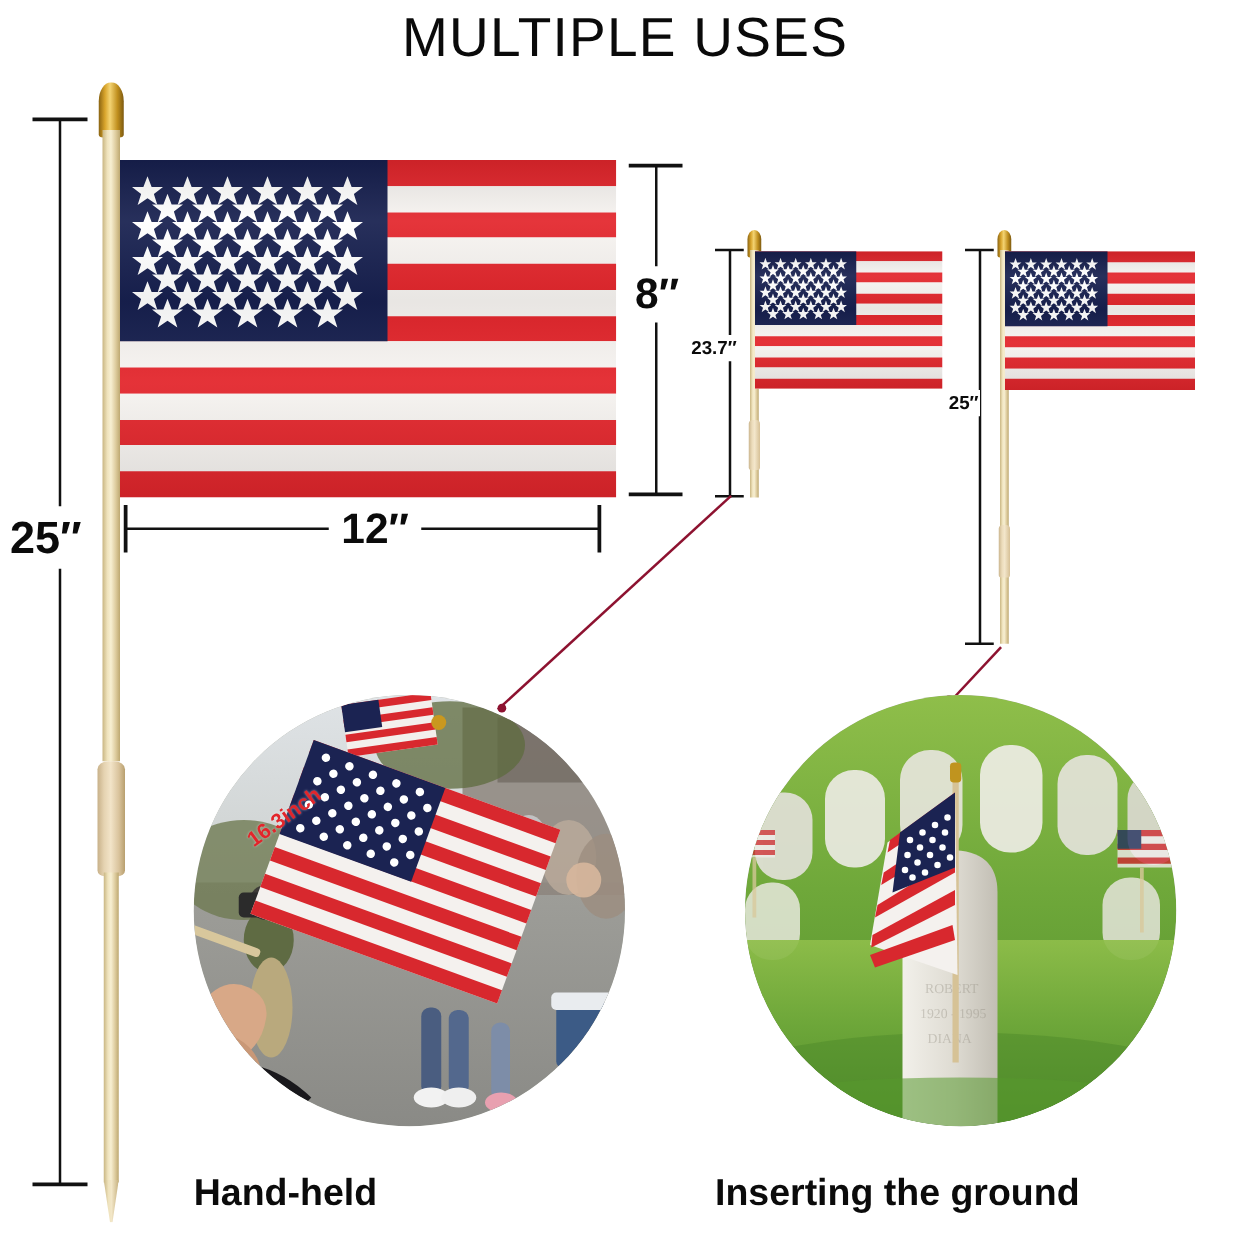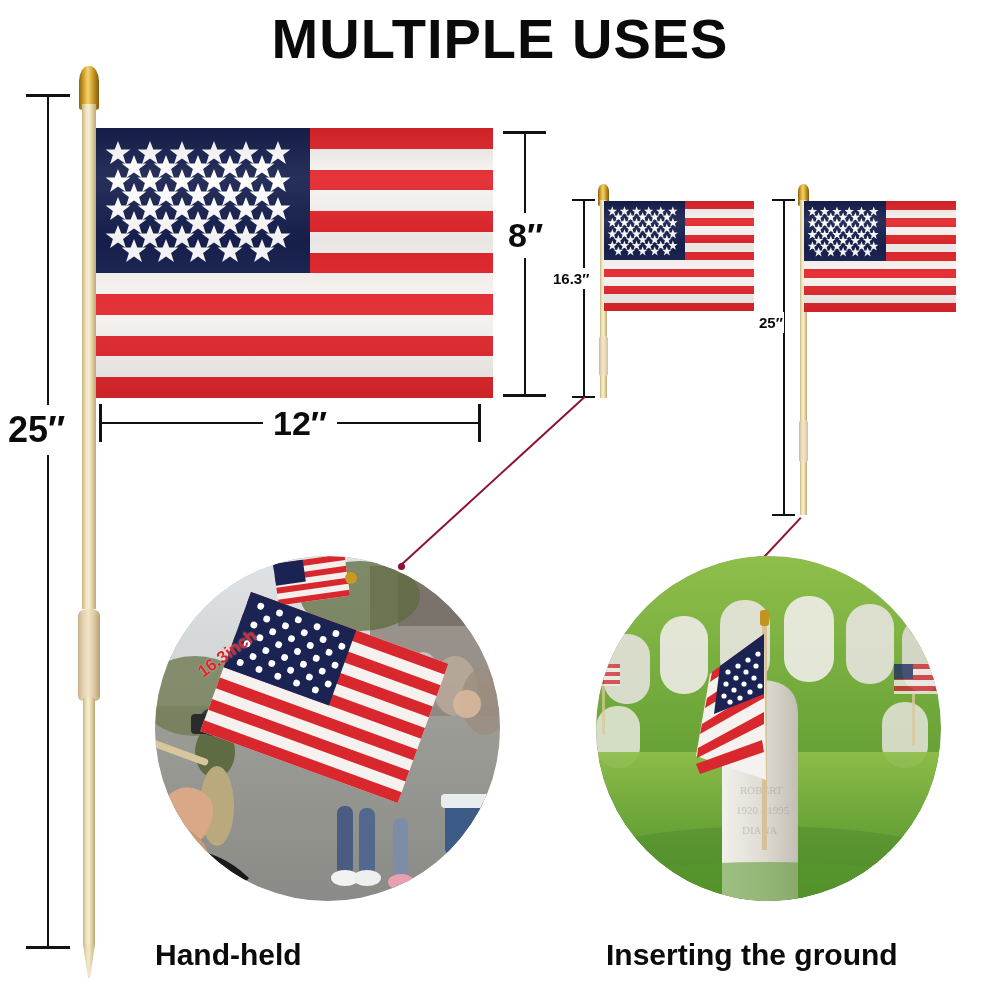--- a/index.html
+++ b/index.html
@@ -18,22 +18,22 @@
     overflow: hidden;
   }
 
   
   #title {
     position: absolute;
     top: 6px;
     left: 0;
     width: 1000px;
     text-align: center;
-    font-size: 56px;
-    font-weight: bold;
+    font-size: 44px;
+    font-weight: normal;
     letter-spacing: 1px;
     color: #0a0a0a;
     font-family: "Liberation Sans", sans-serif;
   }
 
   
   .dim-line-v {
     position: absolute;
     background: #111111;
     width: 2px;
@@ -336,21 +336,21 @@
           <polygon points="166,111 169.3,119.6 178.4,119.6 171.1,125.1 173.9,133.9 166,128.6 158.1,133.9 160.9,125.1 153.6,119.6 162.7,119.6"></polygon>
         </g>
       </svg>
     </div>
     <div class="shade"></div>
   </div>
 
   <div class="dim-line-v" style="left:583px; top:200px; height:198px; width:1.6px;"></div>
   <div class="dim-tick-h" style="left:572px; top:199px; width:23px; height:2px;"></div>
   <div class="dim-tick-h" style="left:572px; top:396px; width:23px; height:2px;"></div>
-  <div class="dim-label" style="left:552px; top:268px; font-size:15px; padding:2px 1px;">16.3″</div>
+  <div class="dim-label" style="left:552px; top:268px; font-size:15px; padding:2px 1px;">23.7″</div>
 
   <div class="finial" style="left:798px; top:184px; width:11px; height:22px;"></div>
   <div class="pole" style="left:800px; top:200px; width:7px; height:315px;"></div>
   <div style="position:absolute; left:799px; top:420px; width:9px; height:42px;
               border-radius:40% 40% 26% 26% / 7% 7% 5% 5%;
               background:linear-gradient(90deg,#cbb68f 0%,#ecdcbb 30%,#f3e6cb 52%,#d6c096 100%);"></div>
   <div class="flag" style="left:804px; top:201px; width:152px; height:111px;">
     <div class="stripes">
       <div class="stripe red"></div>
         <div class="stripe white"></div>
@@ -637,15 +637,15 @@
               <circle cx="26" cy="70" r="2.6"></circle>
               <circle cx="36" cy="64" r="2.6"></circle>
             <circle cx="46" cy="58" r="2.6"></circle>
           </g>
         </g>
 
         <ellipse cx="172" cy="352" rx="250" ry="46" fill="#58992d" opacity="0.55"></ellipse>
       </g>
     </svg>
   </div>
-  <div class="caption" style="left:606px; top:938px; width:345px; font-size:30px;">Inserting the ground</div>
+  <div class="caption" style="left:572px; top:938px; width:345px; font-size:30px;">Inserting the ground</div>
 
 </div>
 
 </body></html>

